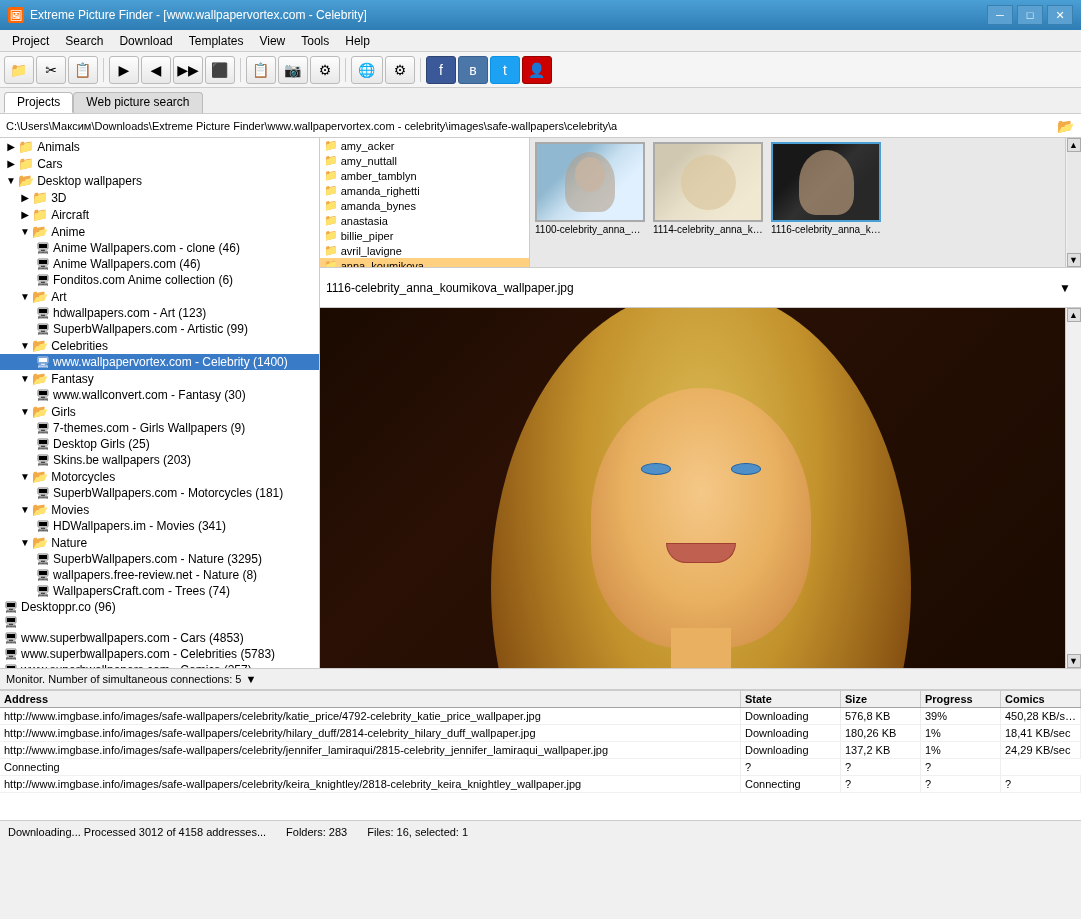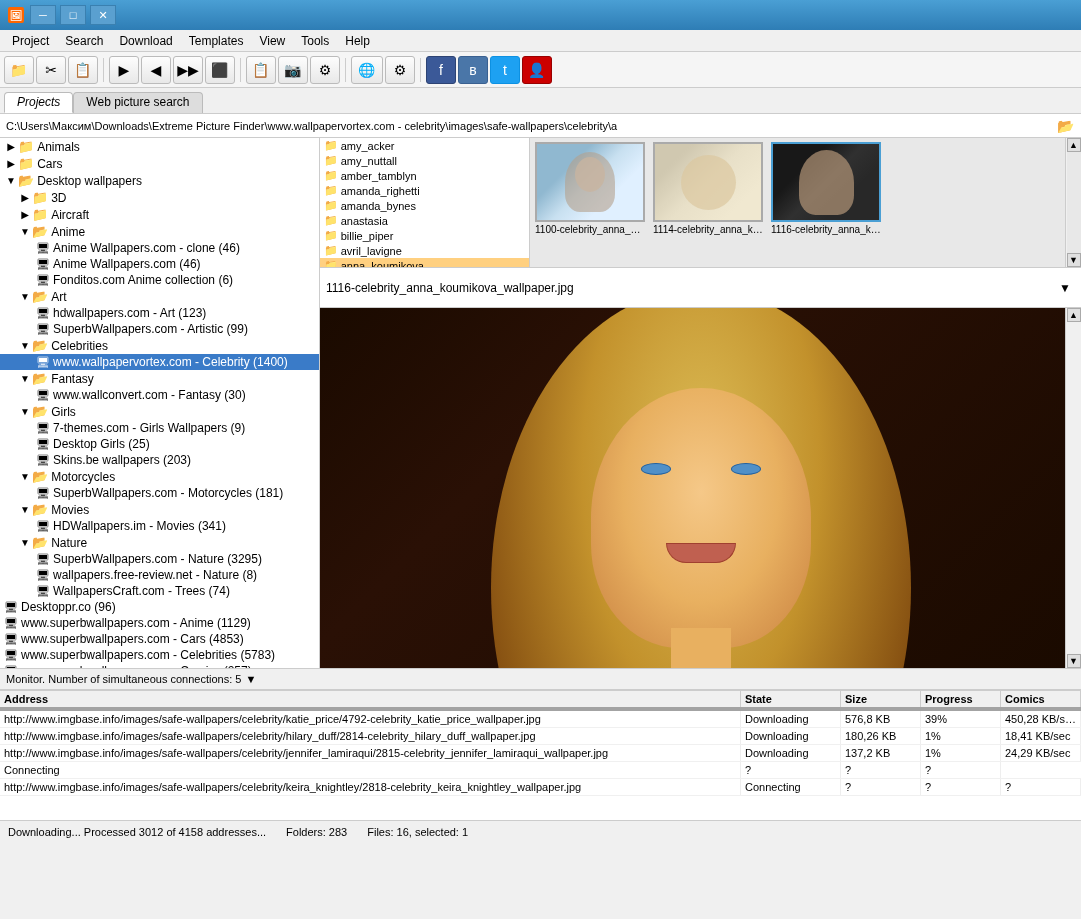--- a/index.html
+++ b/index.html
@@ -88,21 +88,20 @@
       border-bottom: none;
       cursor: pointer;
       font-size: 12px;
       border-radius: 4px 4px 0 0;
     }
     .tab.active {
       background: white;
       border-bottom: 1px solid white;
       z-index: 1;
       position: relative;
-      font-style: italic;
     }
 
     
     #content {
       display: flex;
       height: calc(919px - 30px - 22px - 36px - 26px - 24px - 22px - 130px);
       
       overflow: hidden;
     }
 
@@ -261,21 +260,21 @@
       height: 130px;
       background: white;
       border-top: 1px solid #ccc;
       display: flex;
       flex-direction: column;
     }
     #download-header {
       display: grid;
       grid-template-columns: 1fr 100px 80px 80px 80px;
       background: #f0f0f0;
-      border-bottom: 4px solid #a3a3a3;
+      border-bottom: 1px solid #a3a3a3;
       font-weight: bold;
       font-size: 11px;
     }
     .dl-header-cell {
       padding: 2px 4px;
       border-right: 1px solid #ccc;
       cursor: pointer;
     }
     #download-rows {
       overflow-y: auto;
@@ -343,20 +342,21 @@
       background: linear-gradient(135deg, #181818 30%, #303030 50%, #282828 70%);
     }
   </style>
 </head>
 <body>
 
 <div id="titlebar">
   <div class="app-icon">
     <span>🖼</span>
   </div>
+  <span class="title">Extreme Picture Finder - [www.wallpapervortex.com - Celebrity]</span>
   <div class="window-controls">
     <div class="win-btn">─</div>
     <div class="win-btn">□</div>
     <div class="win-btn close">✕</div>
   </div>
 </div>
 
 <div id="menubar">
   <span class="menu-item">Project</span>
   <span class="menu-item">Search</span>
@@ -546,21 +546,20 @@
       <div class="tree-item" style="padding-left: 36px;">
         <span class="tree-icon" style="font-size:11px;">🖥</span>
         <span class="tree-label">WallpapersCraft.com - Trees (74)</span>
       </div>
       <div class="tree-item" style="padding-left: 4px;">
         <span class="tree-icon" style="font-size:11px;">🖥</span>
         <span class="tree-label">Desktoppr.co (96)</span>
       </div>
       <div class="tree-item" style="padding-left: 4px;">
         <span class="tree-icon" style="font-size:11px;">🖥</span>
-        <span class="tree-label">www.superbwallpapers.com - Anime (1129)</span>
       </div>
       <div class="tree-item" style="padding-left: 4px;">
         <span class="tree-icon" style="font-size:11px;">🖥</span>
         <span class="tree-label">www.superbwallpapers.com - Cars (4853)</span>
       </div>
       <div class="tree-item" style="padding-left: 4px;">
         <span class="tree-icon" style="font-size:11px;">🖥</span>
         <span class="tree-label">www.superbwallpapers.com - Celebrities (5783)</span>
       </div>
       <div class="tree-item" style="padding-left: 4px;">

